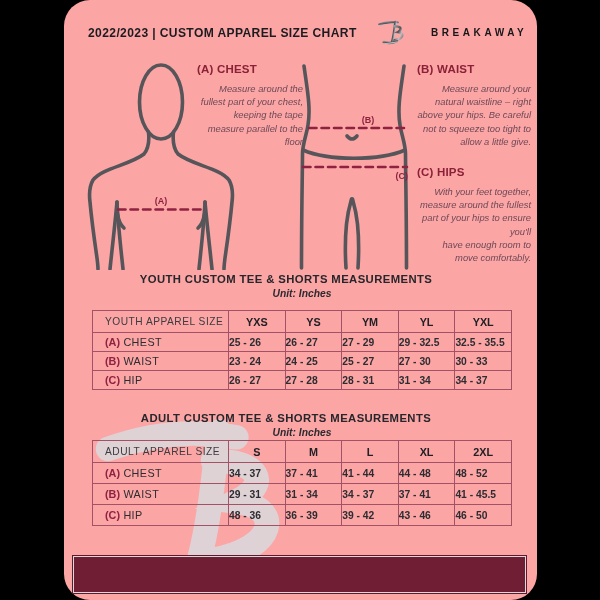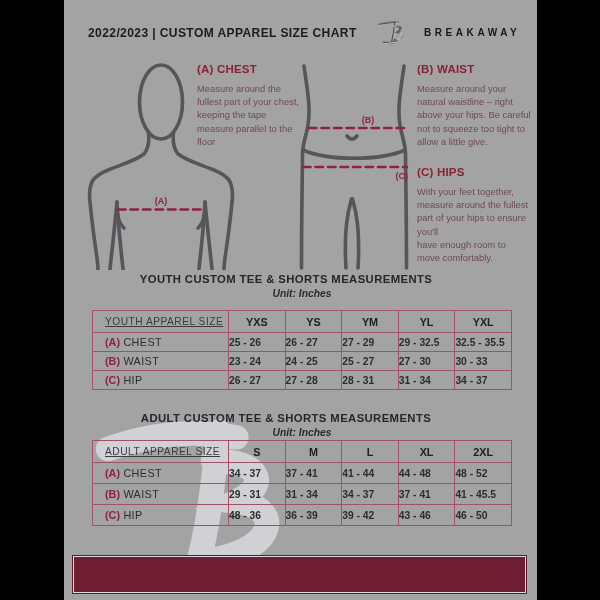--- a/index.html
+++ b/index.html
@@ -1,50 +1,50 @@
 <!DOCTYPE html>
 <html><head>
 <meta charset="utf-8">
 <style>
   * { margin:0; padding:0; box-sizing:border-box; }
   html,body { width:600px; height:600px; }
   body { position:relative; background:#000; font-family:"Liberation Sans", sans-serif; overflow:hidden; }
 
-  .page { position:absolute; left:64px; top:0; width:473px; height:600px; background:#a3a3a3; overflow:hidden; }
+  .page { position:absolute; left:64px; top:0; width:473px; height:600px; background:#fca5a5; overflow:hidden;border-radius:26px; }
 
   
   .header { position:absolute; left:24px; top:17px; width:428px; height:30px; display:flex; align-items:center; justify-content:space-between; }
   .doc-title { font-size:13px; font-weight:bold; color:#1c1c20; letter-spacing:.4px; white-space:nowrap; transform:scaleX(.93); transform-origin:left center; }
-  .brand { display:flex; align-items:center; gap:17px; }
+  .brand { display:flex; align-items:center; gap:24px; }
   .brand-name { font-size:10px; font-weight:bold; letter-spacing:3.6px; color:#17171a; white-space:nowrap; }
 
   
   .fig { position:absolute; }
   .fig path, .fig ellipse { fill:none; stroke:#55555a; stroke-width:3.6; stroke-linecap:round; }
   .fig .dash { stroke:#8e2240; stroke-width:2.6; stroke-dasharray:7.5 5; }
   .fig text { font-family:"Liberation Sans",sans-serif; font-size:9px; font-weight:bold; fill:#8e2240; }
 
   
   .inst { position:absolute; }
   .inst h3 { font-size:11.5px; font-weight:bold; color:#8a2136; letter-spacing:.2px; margin-bottom:7px; }
-  .inst p { font-size:9.4px; line-height:13.2px; color:#6d4956; white-space:pre-line; }
+  .inst p { font-size:9.4px; font-style:italic; line-height:13.2px; color:#6d4956; white-space:pre-line;text-align:right; }
   #inst-chest { left:133px; top:63px; width:106px; }
   #inst-waist { left:353px; top:63px; width:114px; }
   #inst-hips  { left:353px; top:166px; width:114px; }
 
   
   .sec-title { position:absolute; left:12px; width:420px; text-align:center; font-size:11.3px; font-weight:bold; color:#26262b; letter-spacing:.4px; }
   .sec-unit  { position:absolute; left:28px; width:420px; text-align:center; font-size:10.3px; font-weight:bold; font-style:italic; color:#2b2b30; }
 
   
   .size-table { position:absolute; left:28px; width:420px; border-collapse:collapse; table-layout:fixed; }
   .size-table th, .size-table td { border:1.5px solid #a25166; }
   .size-table th:first-child, .size-table td:first-child { width:136px; text-align:left; padding-left:12px; }
   .size-table th { height:22px; text-align:center; font-size:10.8px; font-weight:bold; color:#202025; }
-  .size-table th:first-child { font-weight:normal; font-size:10.2px; letter-spacing:.5px; color:#3b3b41;text-decoration:underline; }
+  .size-table th:first-child { font-weight:normal; font-size:10.2px; letter-spacing:.5px; color:#3b3b41; }
   .size-table td { height:19px; text-align:left; font-size:10.3px; font-weight:bold; color:#2c2c31; }
   .size-table td:first-child b { color:#8e2240; font-size:10.8px; }
   .size-table td:first-child span { color:#2c2c31; font-weight:normal; font-size:10.8px; letter-spacing:.4px; }
   #youth-table { top:310px; }
   #adult-table { top:440px; }
   #adult-table td { height:21px; }
 
   
   .footer-bar { position:absolute; left:9px; top:556px; width:453px; height:37px; background:#6f1e34; border:1.5px solid #d9d9dd; box-shadow:0 0 0 1px #5e1a2c; }
 

